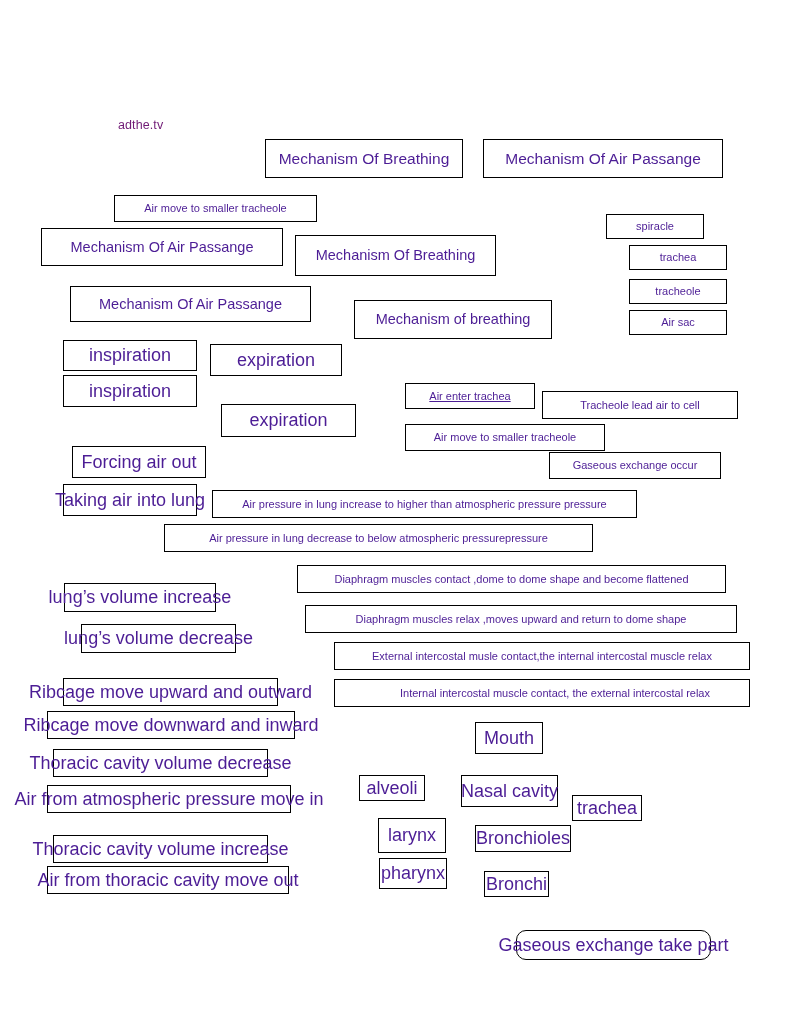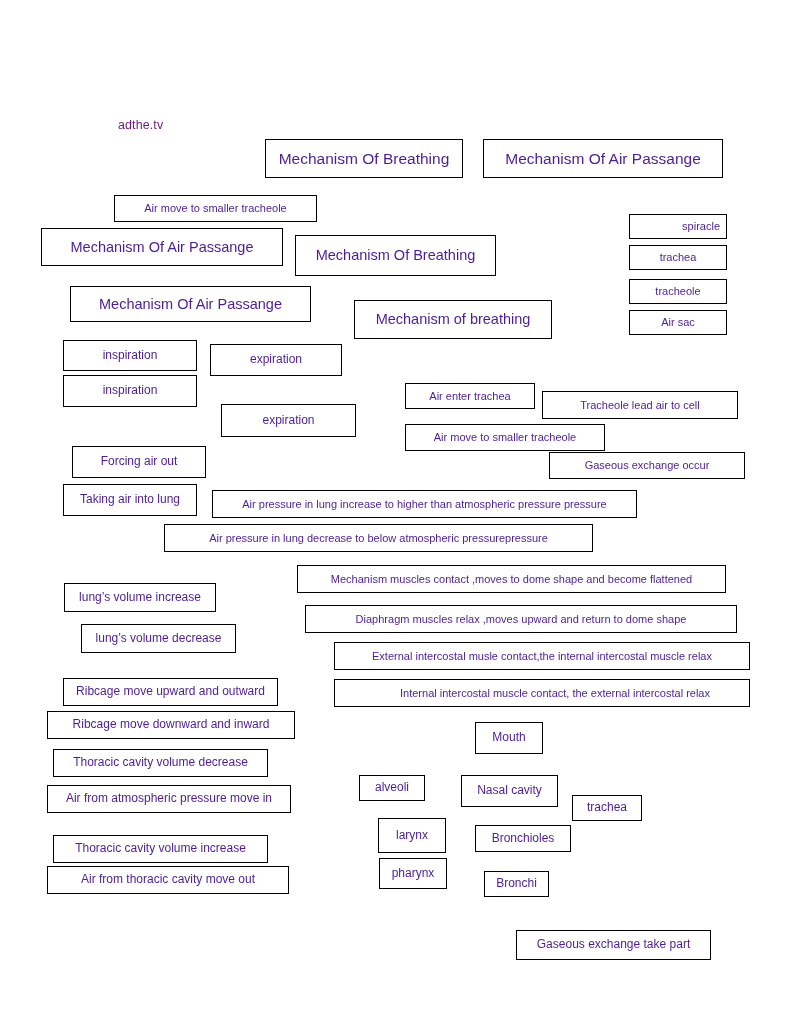--- a/index.html
+++ b/index.html
@@ -36,21 +36,21 @@
     justify-content: center;
     text-align: center;
     color: #4c1d95;
     line-height: 1.15;
     white-space: nowrap;
     padding: 0 6px;
   }
   
   .fs-title  { font-size: 15.5px; }
   .fs-head   { font-size: 14.5px; }
-  .fs-body   { font-size: 12px; }
+  .fs-body   { font-size: 18px; }
   .fs-small  { font-size: 11px; }
 </style>
 </head>
 <body>
 
 <div id="canvas">
 
   <div class="watermark" style="left:118px; top:118px;">adthe.tv</div>
 
   <div id="nodes-layer">
@@ -62,21 +62,21 @@
       </div>
       <div class="node fs-small" style="left: 114px; top: 195px; width: 203px; height: 27px;">
         <span>Air move to smaller tracheole</span>
       </div>
       <div class="node fs-head" style="left: 41px; top: 228px; width: 242px; height: 38px;">
         <span>Mechanism Of Air Passange</span>
       </div>
       <div class="node fs-head" style="left: 295px; top: 235px; width: 201px; height: 41px;">
         <span>Mechanism Of Breathing</span>
       </div>
-      <div class="node fs-small" style="left: 629px; top: 214px; width: 98px; height: 25px; justify-content: flex-end;">
+      <div class="node fs-small" style="left: 606px; top: 214px; width: 98px; height: 25px;">
         <span>spiracle</span>
       </div>
       <div class="node fs-small" style="left: 629px; top: 245px; width: 98px; height: 25px;">
         <span>trachea</span>
       </div>
       <div class="node fs-small" style="left: 629px; top: 279px; width: 98px; height: 25px; align-items: center;">
         <span>tracheole</span>
       </div>
       <div class="node fs-small" style="left: 629px; top: 310px; width: 98px; height: 25px;">
         <span>Air sac</span>
@@ -92,46 +92,46 @@
       </div>
       <div class="node fs-body" style="left: 210px; top: 344px; width: 132px; height: 32px;">
         <span>expiration</span>
       </div>
       <div class="node fs-body" style="left: 63px; top: 375px; width: 134px; height: 32px;">
         <span>inspiration</span>
       </div>
       <div class="node fs-body" style="left: 221px; top: 404px; width: 135px; height: 33px;">
         <span>expiration</span>
       </div>
-      <div class="node fs-small" style="left: 405px; top: 383px; width: 130px; height: 26px;">
+      <div class="node fs-small" style="left: 405px; top: 383px; width: 130px; height: 26px; text-decoration: underline;">
         <span>Air enter trachea</span>
       </div>
       <div class="node fs-small" style="left: 542px; top: 391px; width: 196px; height: 28px;">
         <span>Tracheole lead air to cell</span>
       </div>
       <div class="node fs-small" style="left: 405px; top: 424px; width: 200px; height: 27px;">
         <span>Air move to smaller tracheole</span>
       </div>
       <div class="node fs-body" style="left: 72px; top: 446px; width: 134px; height: 32px;">
         <span>Forcing air out</span>
       </div>
-      <div class="node fs-small" style="left: 549px; top: 452px; width: 196px; height: 27px;">
+      <div class="node fs-small" style="left: 549px; top: 452px; width: 172px; height: 27px;">
         <span>Gaseous exchange occur</span>
       </div>
       <div class="node fs-body" style="left: 63px; top: 484px; width: 134px; height: 32px;">
         <span>Taking air into lung</span>
       </div>
       <div class="node fs-small" style="left: 212px; top: 490px; width: 425px; height: 28px;">
         <span>Air pressure in lung increase to higher than atmospheric pressure pressure</span>
       </div>
       <div class="node fs-small" style="left: 164px; top: 524px; width: 429px; height: 28px;">
         <span>Air pressure in lung decrease to below atmospheric  pressurepressure</span>
       </div>
       <div class="node fs-small" style="left: 297px; top: 565px; width: 429px; height: 28px;">
-        <span>Mechanism muscles contact ,moves to dome shape and become flattened</span>
+        <span>Diaphragm muscles contact ,dome to dome shape and become flattened</span>
       </div>
       <div class="node fs-body" style="left: 64px; top: 583px; width: 152px; height: 29px;">
         <span>lung’s  volume increase</span>
       </div>
       <div class="node fs-small" style="left: 305px; top: 605px; width: 432px; height: 28px;">
         <span>Diaphragm muscles relax ,moves upward and return to dome shape</span>
       </div>
       <div class="node fs-body" style="left: 70px; top: 624px; width: 155px; height: 29px; margin-left: 11px;">
         <span>lung’s  volume decrease</span>
       </div>
@@ -176,18 +176,18 @@
       </div>
       <div class="node fs-body" style="left: 379px; top: 858px; width: 68px; height: 31px;">
         <span>pharynx</span>
       </div>
       <div class="node fs-body" style="left: 47px; top: 866px; width: 242px; height: 28px;">
         <span>Air from thoracic cavity move out</span>
       </div>
       <div class="node fs-body" style="left: 484px; top: 871px; width: 65px; height: 26px;">
         <span>Bronchi</span>
       </div>
-      <div class="node fs-body" style="left: 516px; top: 930px; width: 195px; height: 30px;">
+      <div class="node fs-body" style="left: 516px; top: 930px; width: 195px; height: 30px; border-radius: 10px;">
         <span>Gaseous exchange take part</span>
       </div>
     </div>
 
 </div>
 
 </body></html>

